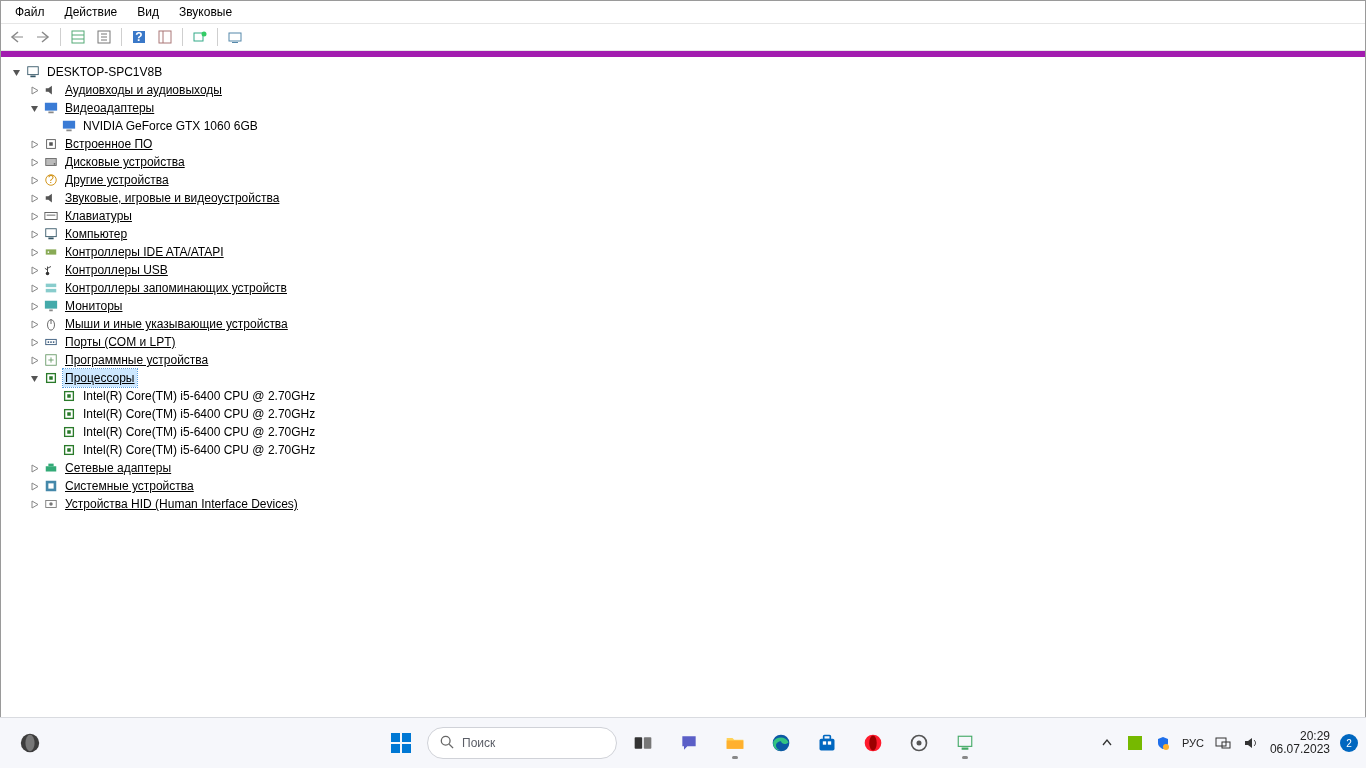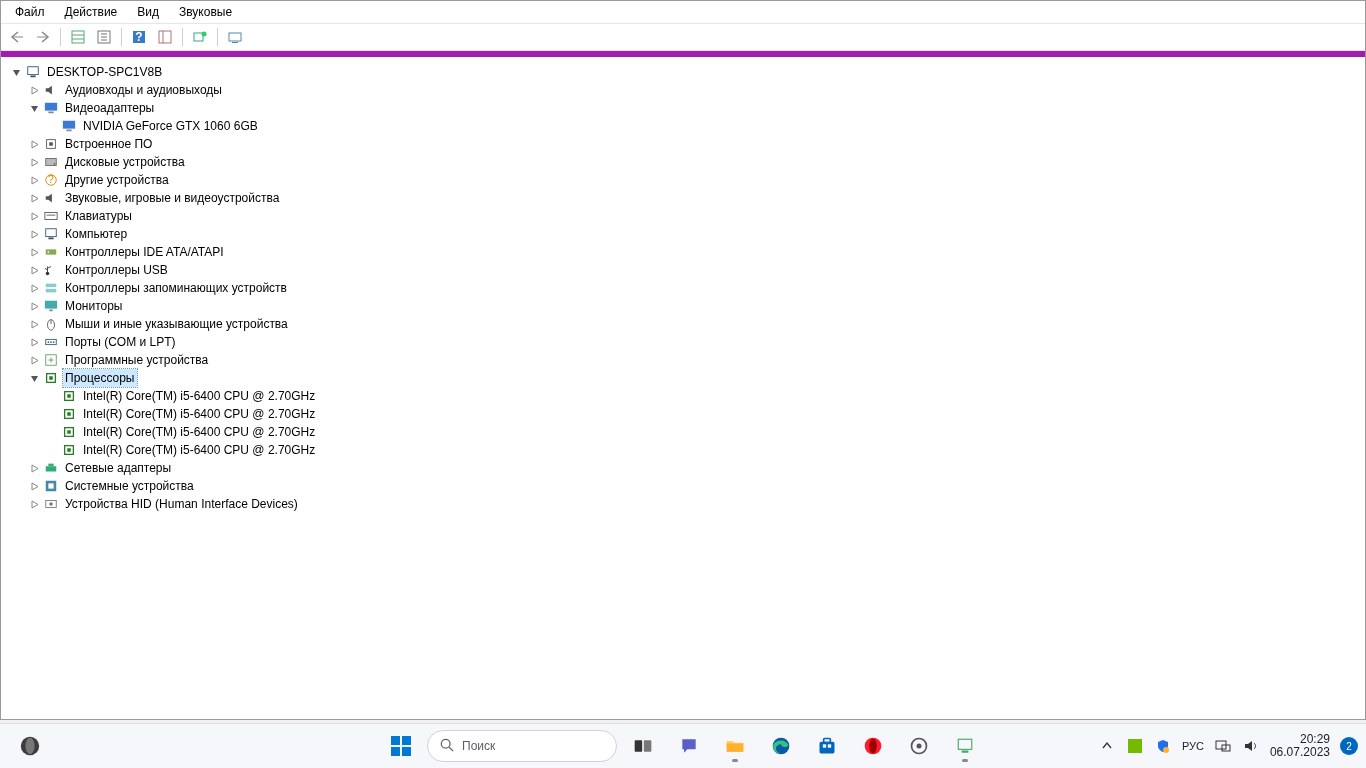--- a/index.html
+++ b/index.html
@@ -25,25 +25,25 @@
 .tree-wrap { flex: 1; padding: 6px 8px 4px 8px; overflow: auto; border-top: 6px solid #a21caf; }
 .node { display: flex; align-items: center; height: 18px; line-height: 18px; white-space: nowrap; }
 .node .label { padding: 0 2px; }
 .node.selected .label { background: #cde8ff; outline: 1px dotted #5aa0e0; }
 .twisty { width: 14px; height: 14px; display: flex; align-items: center; justify-content: center; color: #555; font-size: 10px; }
 .twisty.blank { visibility: hidden; }
 .node-icon { width: 16px; height: 16px; margin: 0 4px 0 2px; display: flex; align-items: center; justify-content: center; }
 
 
 .l0 { padding-left: 0; }
-.l1 { padding-left: 18px; }
+.l1 { padding-left: 18px; text-decoration: underline; }
 .l2 { padding-left: 36px; }
 
 
-.taskbar { position: absolute; left: 0; bottom: 0; width: 1366px; height: 45px; background: #f6f7fb; border-top: 1px solid #d9dbe0; display: flex; align-items: center; }
+.taskbar { position: absolute; left: 0; bottom: 0; width: 1366px; height: 51px; background: #f6f7fb; border-top: 1px solid #d9dbe0; display: flex; align-items: center; }
 .taskbar-center { position: absolute; left: 50%; transform: translateX(-50%); display: flex; align-items: center; gap: 6px; }
 .start-btn { width: 40px; height: 40px; display: flex; align-items: center; justify-content: center; border-radius: 4px; }
 .search-pill { height: 32px; min-width: 190px; background: #fff; border: 1px solid #d0d2d8; border-radius: 16px; display: flex; align-items: center; padding: 0 12px; gap: 8px; color: #5a5d66; }
 .task-item { width: 40px; height: 40px; display: flex; align-items: center; justify-content: center; border-radius: 4px; position: relative; }
 .task-item.active::after { content: ""; position: absolute; bottom: 4px; width: 6px; height: 3px; border-radius: 2px; background: #888; }
 
 .tray { position: absolute; right: 8px; display: flex; align-items: center; gap: 10px; height: 100%; }
 .tray .tray-icon { width: 18px; height: 18px; display: flex; align-items: center; justify-content: center; }
 .tray .lang { font-size: 11px; color: #222; }
 .tray .clock { text-align: right; line-height: 13px; font-size: 11px; color: #222; }

